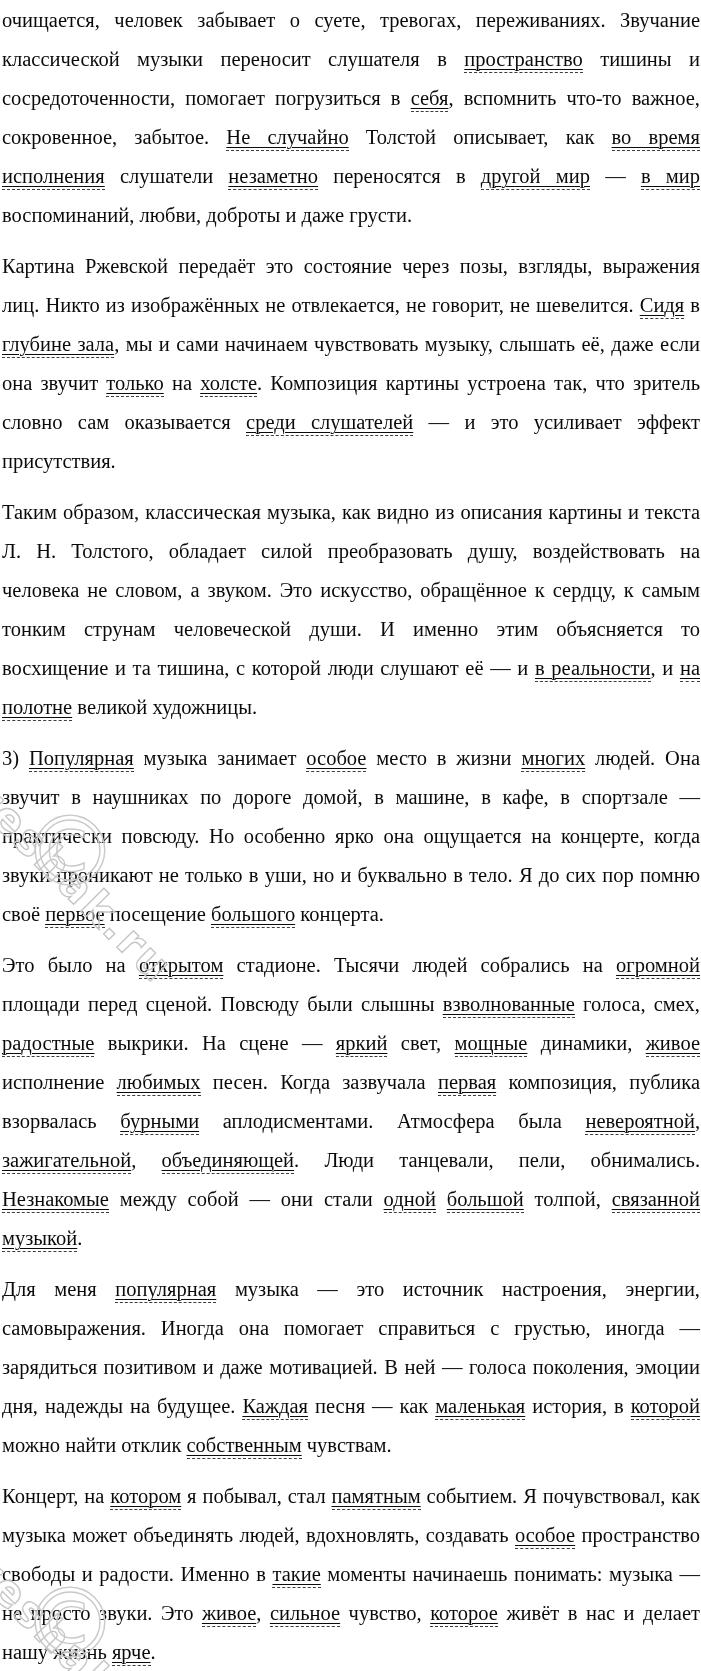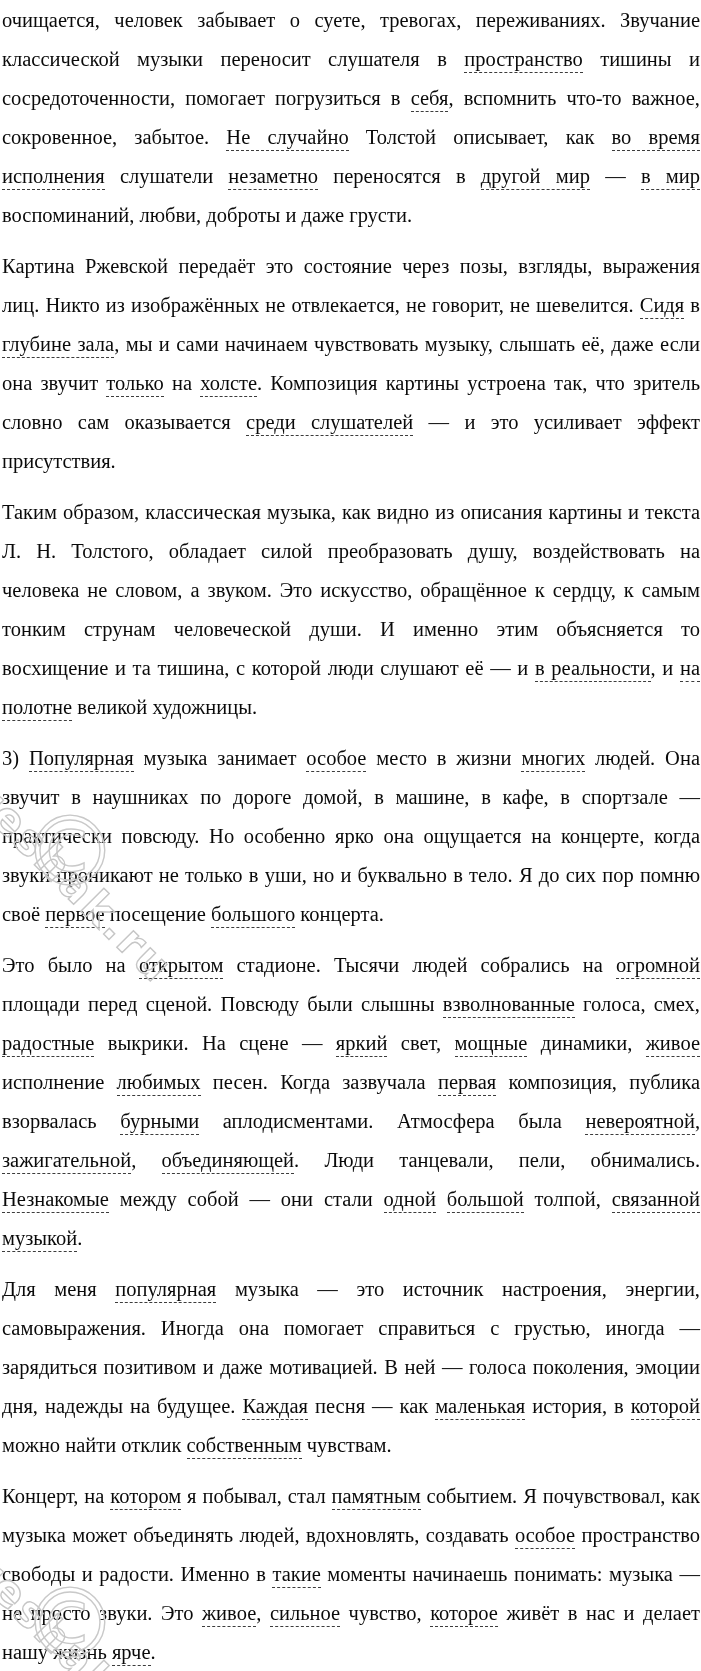--- a/index.html
+++ b/index.html
@@ -22,20 +22,21 @@
   .para {
     margin: 0 0 12px 0;
     font-size: 20.5px;
     line-height: 39px;
     text-align: justify;
     text-justify: inter-word;
   }
   .para:last-child { margin-bottom: 0; }
   
   .hl {
+    text-decoration: underline;
     text-decoration-thickness: 1.4px;
     text-underline-offset: 3px;
     padding-bottom: 1.5px;
     border-bottom: 1.5px dashed #3c3c3c;
   }
   
   .watermark {
     position: absolute;
     left: 0;
     width: 200px;

